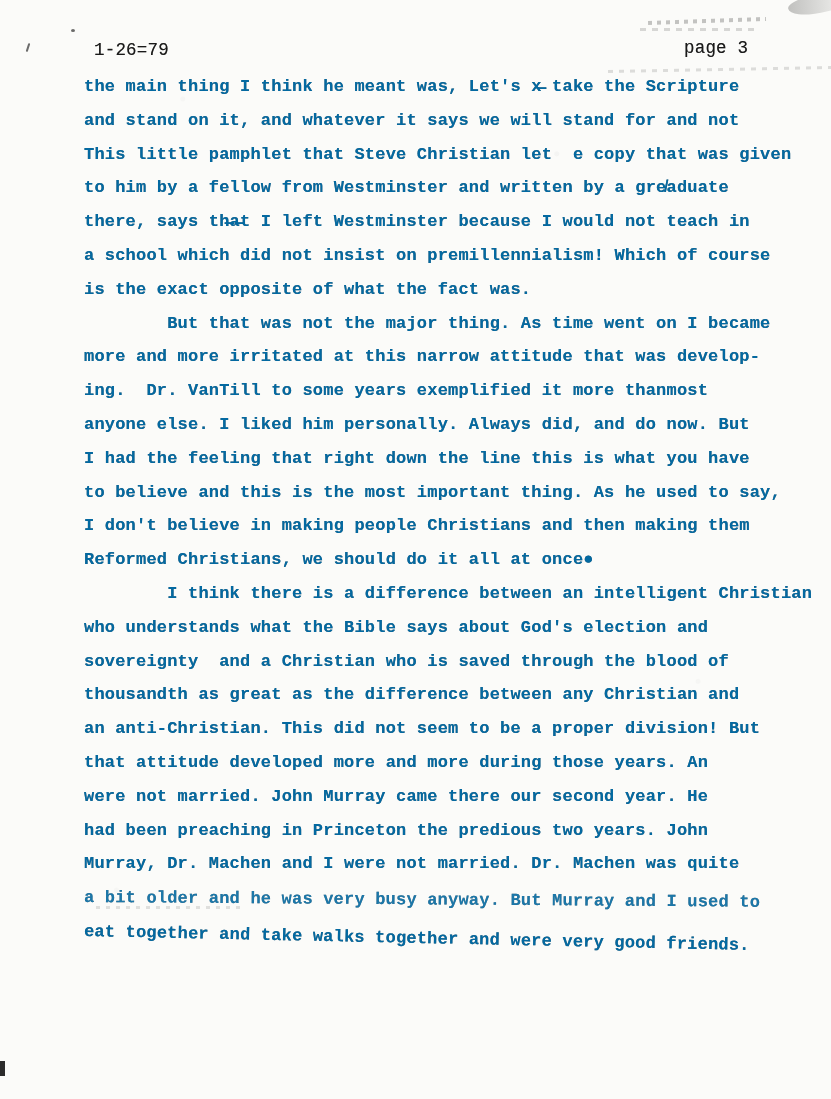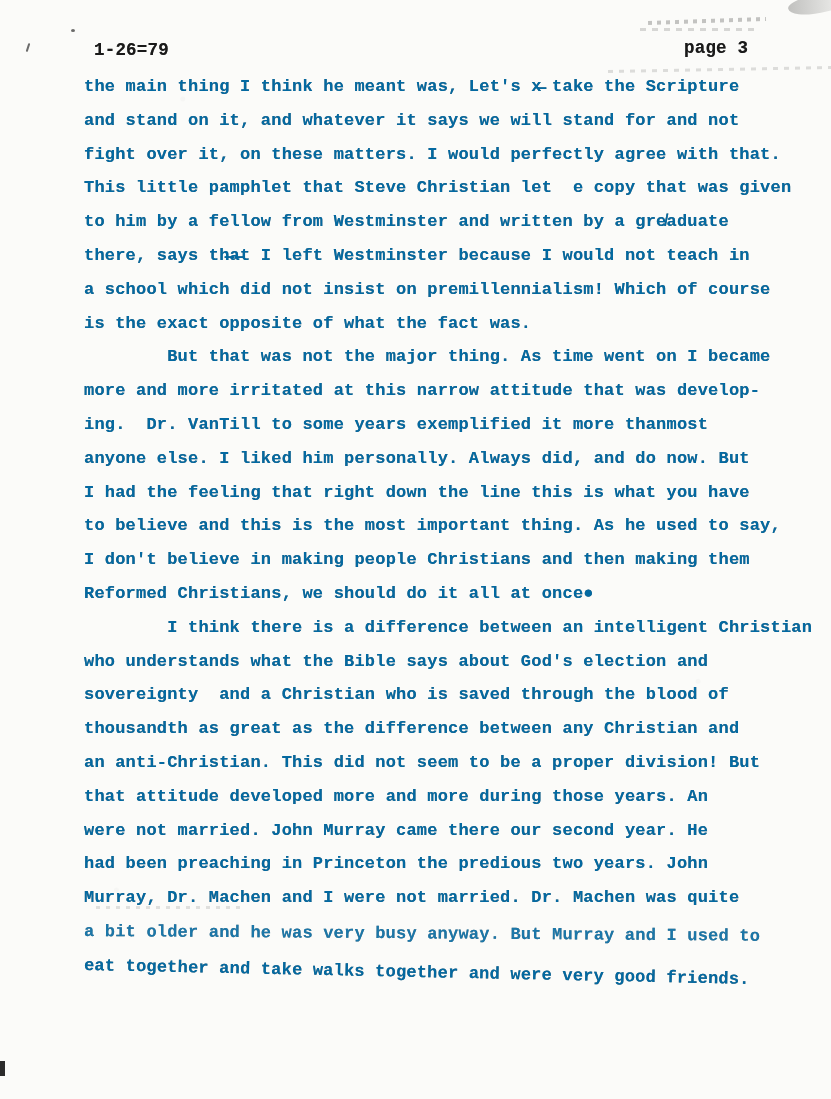--- a/index.html
+++ b/index.html
@@ -15,21 +15,21 @@
     position: absolute; inset: 0;
     background:
       radial-gradient(circle at 22% 9%, rgba(150,150,150,0.05) 0 2px, transparent 3px),
       radial-gradient(circle at 67% 14%, rgba(140,140,140,0.06) 0 2px, transparent 3px),
       radial-gradient(circle at 84% 62%, rgba(150,150,150,0.05) 0 2px, transparent 3px),
       radial-gradient(circle at 14% 81%, rgba(150,150,150,0.05) 0 2px, transparent 3px);
     pointer-events: none;
   }
   .hdr {
     position: absolute;
-    font-size: 17.5px; font-weight: 700;
+    font-size: 17.5px; font-weight: 400;
     color: #1a1a1a;
     letter-spacing: 0.2px;
     text-shadow: 0 0 0.5px rgba(20,20,20,0.55);
     white-space: pre;
   }
   #hdr-date { left: 94px; top: 40px; }
   #hdr-page { left: 684px; top: 38px; }
   #doc-body {
     position: absolute; left: 84px; top: 70px;
     font-size: 17px; font-weight: 700;
@@ -88,21 +88,20 @@
 <body>
 
 <div class="paper-noise"></div>
 
 <div id="hdr-date" class="hdr">1-26=79</div>
 <div id="hdr-page" class="hdr">page 3</div>
 
 <div id="doc-body">
     <div class="tline">the main thing I think he meant was, Let's x̶ take the Scripture</div>
     <div class="tline">and stand on it, and whatever it says we will stand for and not</div>
-    <div class="tline">fight over it, on these matters. I would perfectly agree with that.</div>
     <div class="tline">This little pamphlet that Steve Christian let  e copy that was given</div>
     <div class="tline">to him by a fellow from Westminster and written by a gre̸aduate</div>
     <div class="tline">there, says th̶a̶t I left Westminster because I would not teach in</div>
     <div class="tline">a school which did not insist on premillennialism! Which of course</div>
     <div class="tline">is the exact opposite of what the fact was.</div>
     <div class="tline">        But that was not the major thing. As time went on I became</div>
     <div class="tline">more and more irritated at this narrow attitude that was develop-</div>
     <div class="tline">ing.  Dr. VanTill to some years exemplified it more thanmost</div>
     <div class="tline">anyone else. I liked him personally. Always did, and do now. But</div>
     <div class="tline">I had the feeling that right down the line this is what you have</div>

